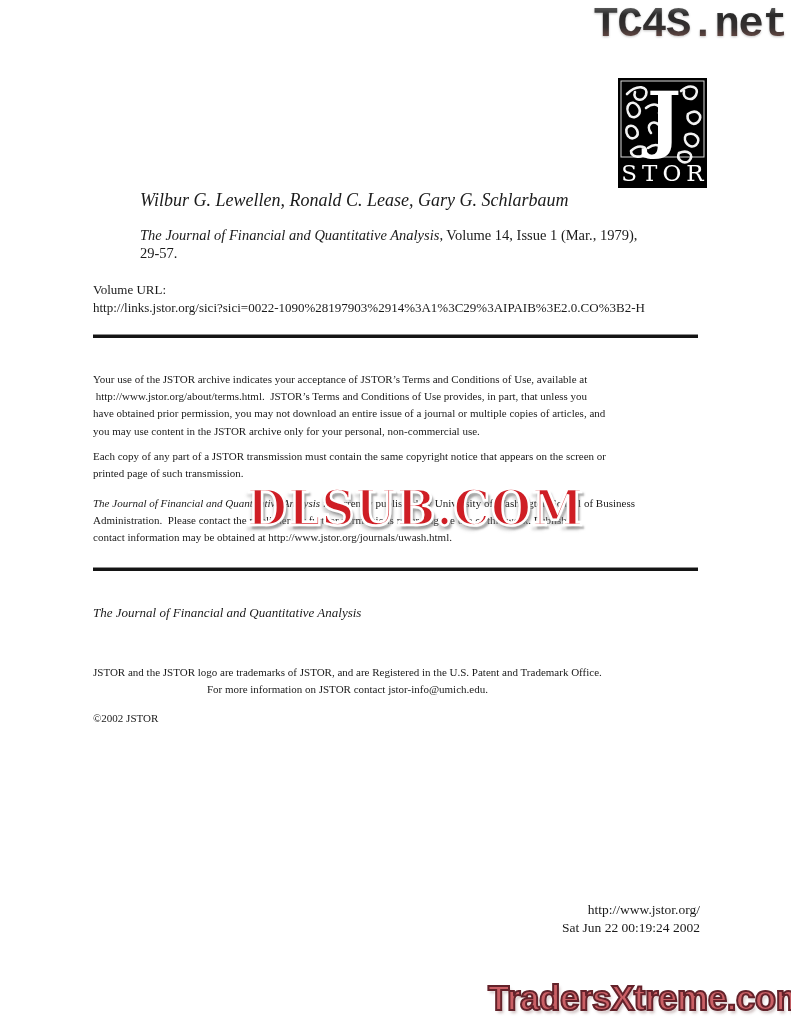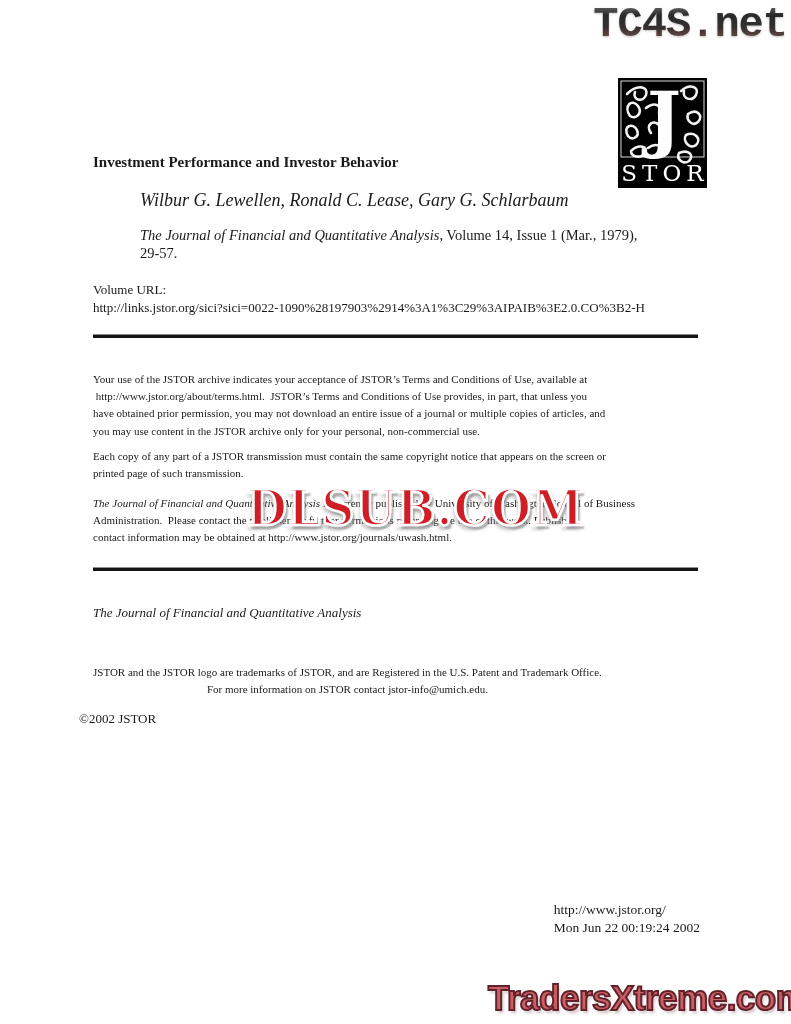--- a/index.html
+++ b/index.html
@@ -49,22 +49,22 @@
   .stable{left:93px;top:281px;font-size:13px;line-height:17.5px;}
   .rule{left:93px;width:605px;height:3px;background:#141414;border-top:1px solid #8d8d8d;}
   .rule1{top:334px;}
   .rule2{top:567px;}
   .para{margin:0;font-size:11px;line-height:17.2px;}
   .para1{left:93px;top:371px;}
   .para2{left:93px;top:448px;}
   .para3{left:93px;top:495px;}
   .pubinfo{left:93px;top:604px;font-size:13px;line-height:17px;}
   .trademark{left:93px;top:664px;text-align:center;}
-  .c2002{left:79px;top:710px;font-size:13px;line-height:17px;text-align:right;}
-  .footer{right:91px;top:901px;font-size:13.5px;line-height:17.5px;text-align:left;}
+  .c2002{left:93px;top:710px;font-size:11px;line-height:17px;text-align:right;}
+  .footer{right:91px;top:901px;font-size:13.5px;line-height:17.5px;text-align:right;}
 </style>
 </head>
 <body>
 
 <div class="page">
 
   <div class="abs wm-tc4s">TC4S.net</div>
 
   <div class="abs jstor-logo">
     <svg viewBox="0 0 89 110" xmlns="http://www.w3.org/2000/svg">
@@ -81,21 +81,20 @@
         <path d="M61,75 C70,71 77,77 71,83 C65,87 58,81 61,75"></path>
         <path d="M28,30 C37,23 45,28 41,35"></path>
         <path d="M33,55 C27,47 35,41 41,47"></path>
         <path d="M30,70 C38,64 46,68 43,74"></path>
       </g>
       <text x="46" y="66" text-anchor="middle" font-family="DejaVu Serif, serif" font-size="72" font-weight="bold" fill="#ffffff">J</text>
       <text x="47" y="103" text-anchor="middle" font-family="DejaVu Serif, serif" font-size="23" letter-spacing="5" fill="#ffffff">STOR</text>
     </svg>
   </div>
 
-  <h1 class="abs title">Investment Performance and Investor Behavior</h1>
   <div class="abs authors">Wilbur G. Lewellen, Ronald C. Lease, Gary G. Schlarbaum</div>
   <div class="abs citation prewrap"><span class="ital">The Journal of Financial and Quantitative Analysis</span><span>, Volume 14, Issue 1 (Mar., 1979),
 29-57.</span></div>
 
   <div class="abs stable">
     <div>Volume URL:</div>
     <div>http://links.jstor.org/sici?sici=0022-1090%28197903%2914%3A1%3C29%3AIPAIB%3E2.0.CO%3B2-H</div>
   </div>
 
   <div class="abs rule rule1"></div>
@@ -117,18 +116,18 @@
   <div class="abs pubinfo">
     <div class="ital">The Journal of Financial and Quantitative Analysis</div>
   </div>
 
   <p class="abs para trademark prewrap">JSTOR and the JSTOR logo are trademarks of JSTOR, and are Registered in the U.S. Patent and Trademark Office.
 For more information on JSTOR contact jstor-info@umich.edu.</p>
   <div class="abs c2002">©2002 JSTOR</div>
 
   <div class="abs footer">
     <div>http://www.jstor.org/</div>
-    <div>Mon Jun 22 00:19:24 2002</div>
+    <div>Sat Jun 22 00:19:24 2002</div>
   </div>
 
   <div class="abs wm-traders">TradersXtreme.com</div>
 
 </div>
 
 </body></html>

